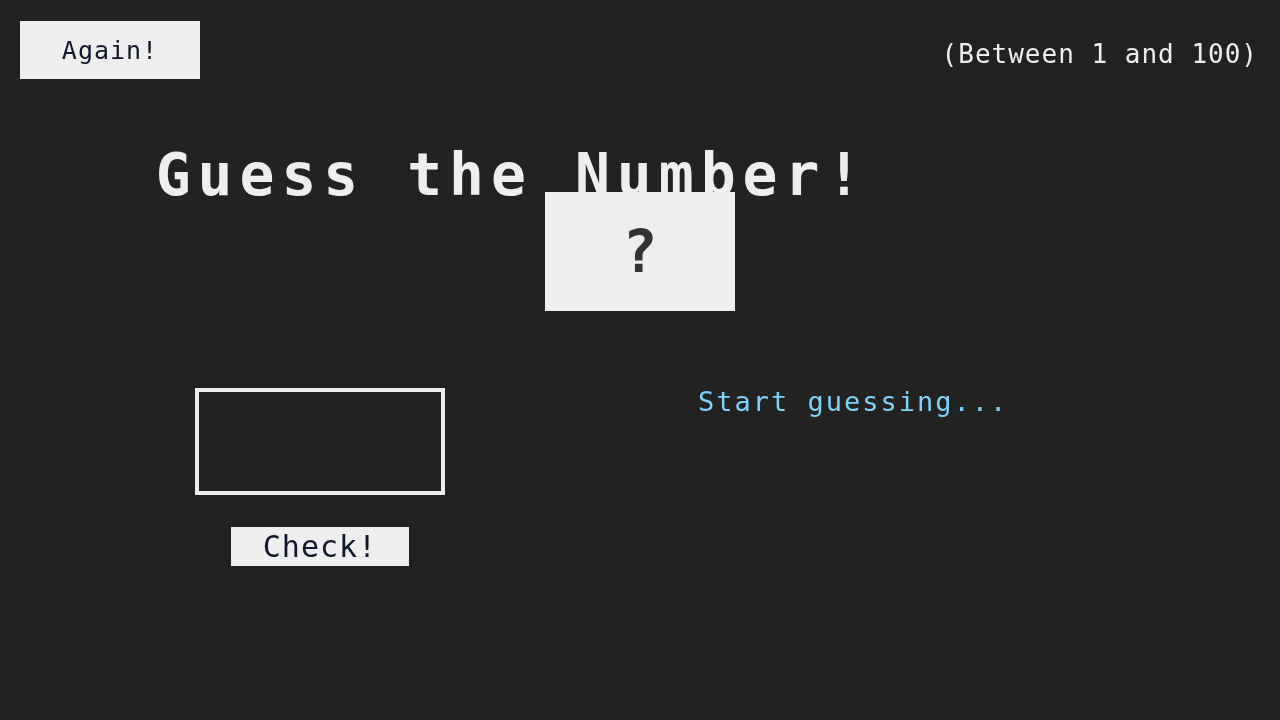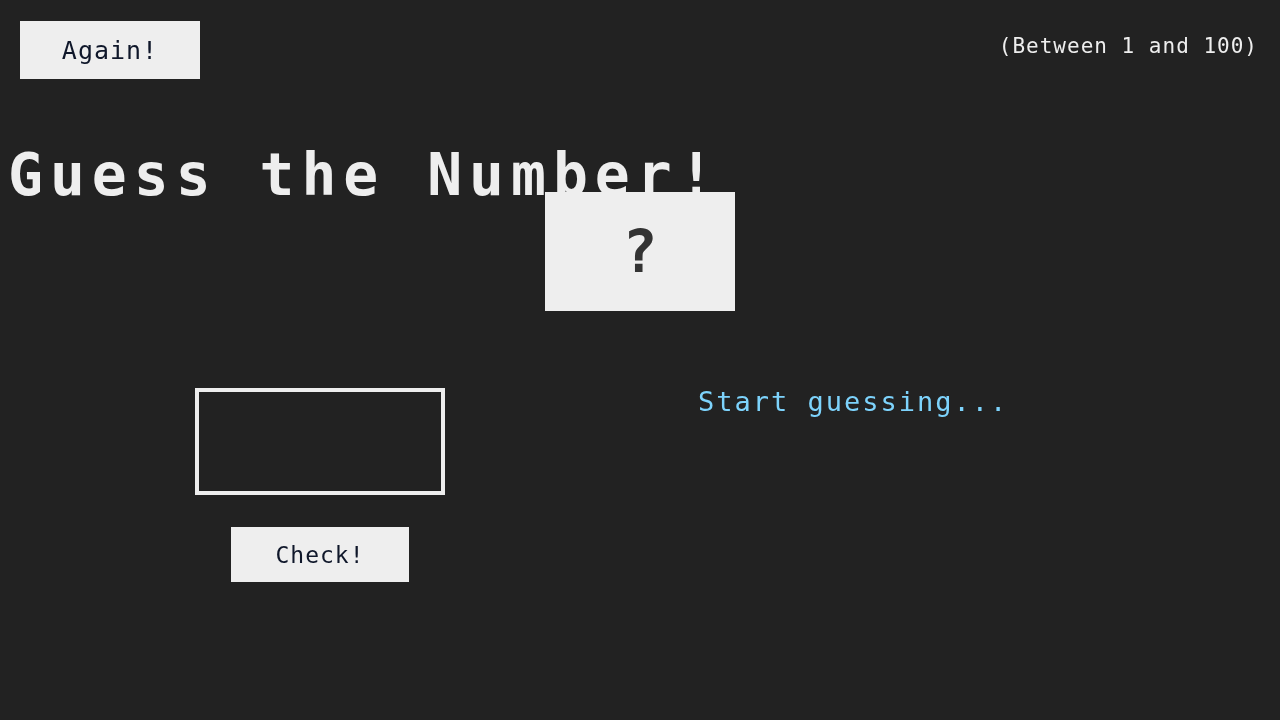--- a/index.html
+++ b/index.html
@@ -47,33 +47,33 @@
     top: 21px;
     width: 180px;
     height: 58px;
     font-size: 25px;
   }
 
   .range-hint {
     position: absolute;
     right: 22px;
     top: 13px;
-    font-size: 21px;
+    font-size: 26px;
     color: #eeeeee;
     letter-spacing: 1px;
     white-space: nowrap;
   }
 
   
   .title {
     position: absolute;
-    left: 8px;
+    left: 0;
     top: 102px;
     width: 1024px;
-    text-align: left;
+    text-align: center;
     font-size: 58px;
     font-weight: bold;
     color: #eeeeee;
     letter-spacing: 7px;
     white-space: nowrap;
   }
 
   
   .number-box {
     position: absolute;
@@ -120,22 +120,22 @@
     text-align: center;
     padding: 0;
     outline: none;
   }
 
   .btn-check {
     position: absolute;
     left: 36px;
     top: 139px;
     width: 178px;
-    height: 55px;
-    font-size: 23px;
+    height: 39px;
+    font-size: 30px;
   }
 
   .right-col {
     position: absolute;
     left: 698px;
     top: 48px;
     width: 560px;
   }
 
   .message {

